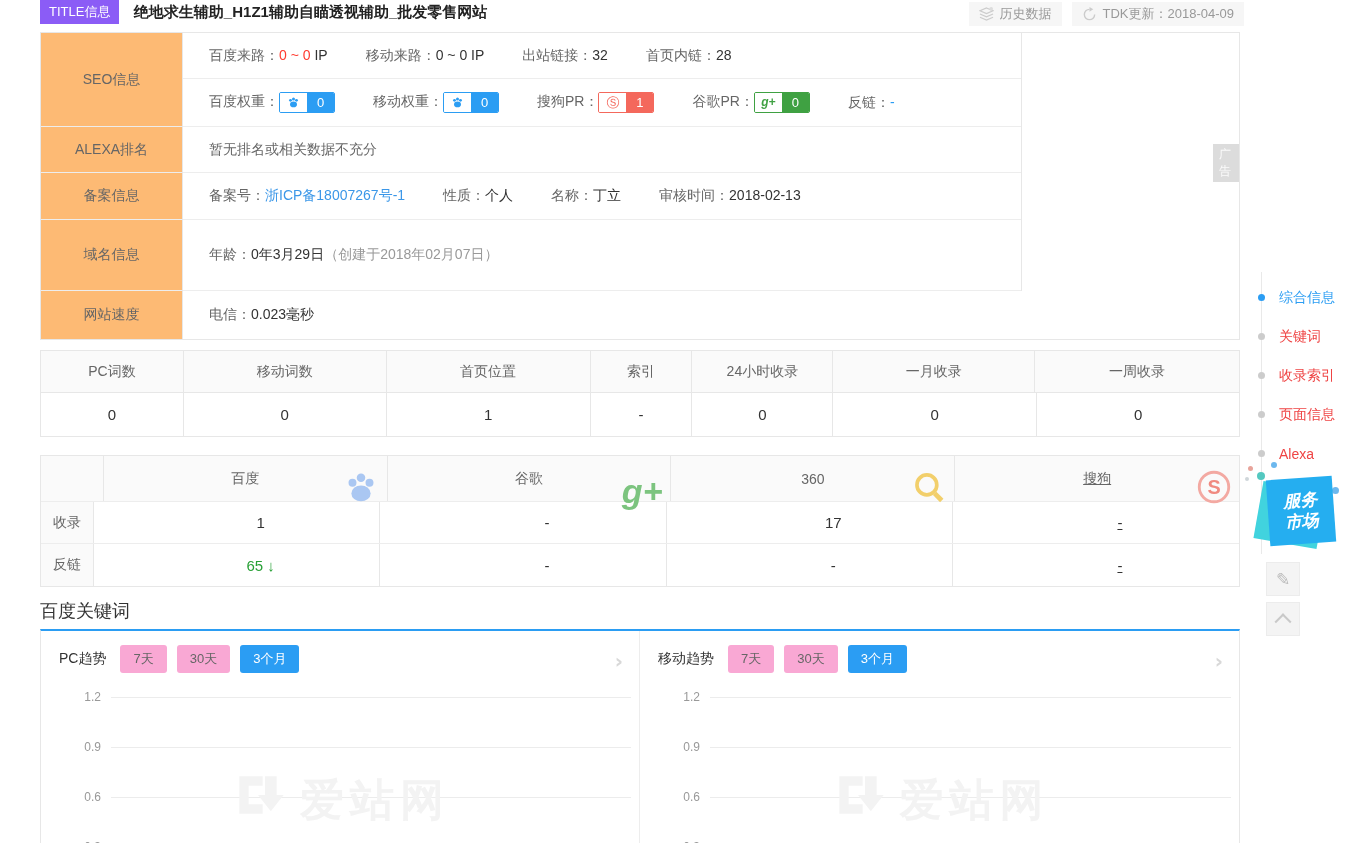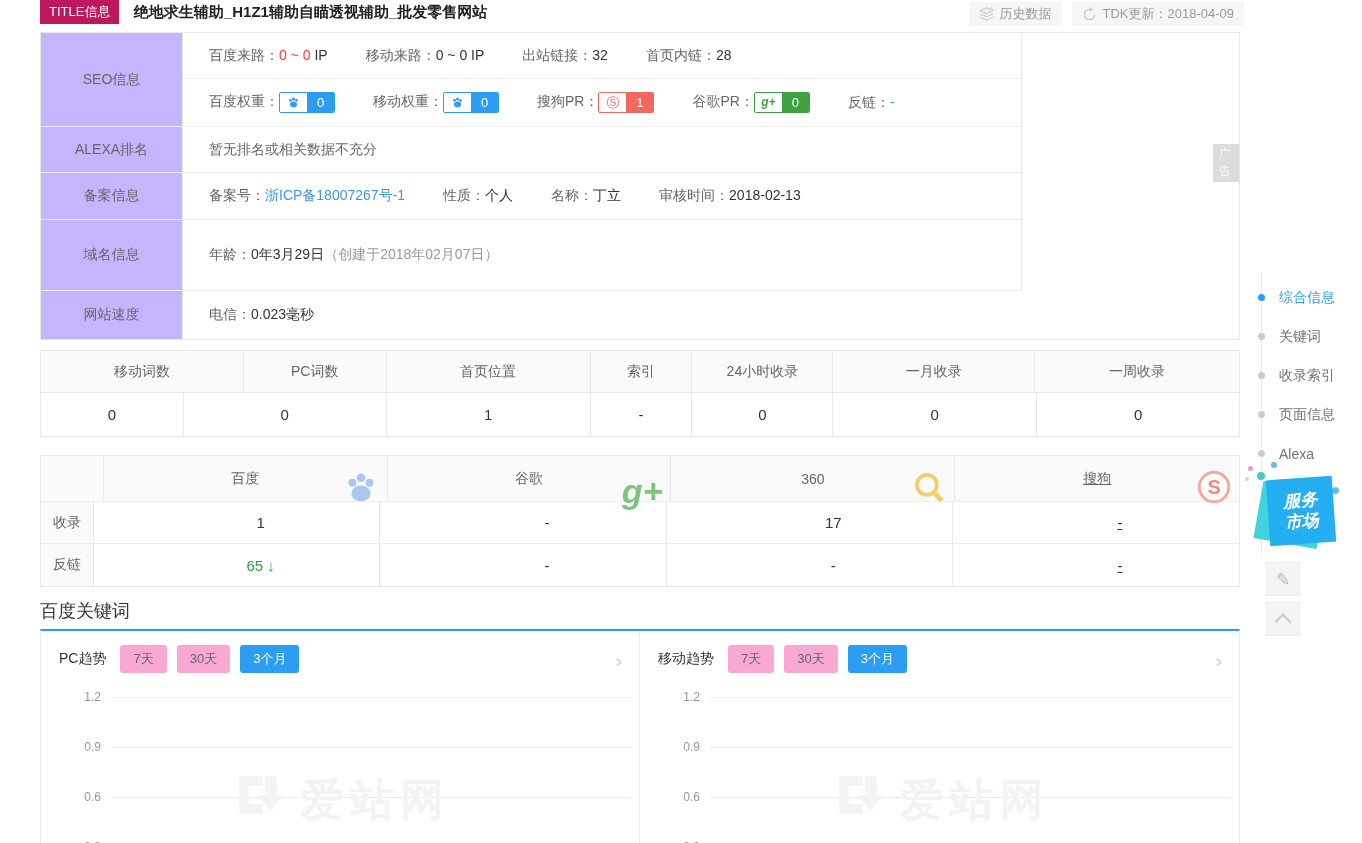--- a/index.html
+++ b/index.html
@@ -1,34 +1,34 @@
 <!DOCTYPE html>
 <html><head>
 <meta charset="utf-8">
 <style>
   * { margin:0; padding:0; box-sizing:border-box; }
   html,body { width:1362px; height:843px; overflow:hidden; background:#fff;
     font-family:"Liberation Sans","DejaVu Sans",sans-serif; color:#333; }
 
   
   .topbar { position:absolute; left:40px; top:0; width:1322px; height:30px; }
-  .title-badge { display:inline-block; background:#be185d; color:#fff; font-size:13px;
+  .title-badge { display:inline-block; background:#8b5cf6; color:#fff; font-size:13px;
     padding:3px 9px; vertical-align:middle; }
   .page-title { display:inline-block; margin-left:10px; font-size:15px; font-weight:700;
     color:#222; vertical-align:middle; }
   .topbar-right { position:absolute; right:118px; top:2px; display:flex; gap:10px; }
   .chip { display:inline-flex; align-items:center; gap:6px; background:#f6f6f6;
     color:#999; font-size:13px; height:24px; padding:0 10px; cursor:pointer; }
   .chip svg { display:block; }
 
   
   .info { position:absolute; left:40px; top:32px; width:1200px; height:308px;
     border:1px solid #e7e7e7; }
   .info-label-col { position:absolute; left:0; top:0; width:142px; height:306px;
-    background:#c4b5fd; border-right:1px solid #e7e7e7; }
+    background:#fdba74; border-right:1px solid #e7e7e7; }
   .info-label { display:flex; align-items:center; justify-content:center;
     font-size:14px; color:#666; border-bottom:1px solid #ededed; }
   .info-label:last-child { border-bottom:none; }
   .info-content { position:absolute; left:142px; top:0; width:838px; height:306px; }
   .irow { display:flex; align-items:center; padding-left:26px;
     border-bottom:1px solid #ededed; font-size:14px; }
   .irow:last-child { border-bottom:none; }
   .kv { margin-right:38px; white-space:nowrap; }
   .kv .k { color:#666; }
   .kv .v { color:#333; }
@@ -103,21 +103,21 @@
   .grid-row .gline { flex:1; height:1px; background:#ececec; }
   .watermark { position:absolute; left:50%; top:84px; transform:translateX(-50%);
     display:flex; align-items:center; gap:14px; color:#f3f3f3; font-size:44px;
     font-weight:700; letter-spacing:6px; white-space:nowrap; }
   .wm-icon { display:block; }
 
   
   .sidenav { position:absolute; left:1258px; top:278px; }
   .nav-line { position:absolute; left:1261px; top:272px; width:1px; height:282px; background:#e9e9e9; }
   .nav-item { display:flex; align-items:center; gap:14px; height:39px; cursor:pointer;
-    font-size:14px; color:#737373; position:relative; }
+    font-size:14px; color:#ef4444; position:relative; }
   .nav-item .dot { width:7px; height:7px; border-radius:50%; background:#ccc; }
   .nav-item.active { color:#2b9df3; }
   .nav-item.active .dot { background:#2b9df3; }
 
   .service { position:absolute; left:1264px; top:478px; width:74px; height:72px; cursor:pointer; }
   .service .back { position:absolute; left:-6px; top:8px; width:64px; height:58px;
     background:#41d3de; transform:rotate(10deg); }
   .service .front { position:absolute; left:4px; top:0; width:66px; height:66px;
     background:#25aef0; transform:rotate(-4deg); display:flex; flex-direction:column;
     align-items:center; justify-content:center; color:#fff; font-size:17px;
@@ -232,22 +232,22 @@
     <div class="irow" style="height:48px">
       <span class="kv"><span class="k">电信：</span><span class="v">0.023毫秒</span></span>
     </div>
   </div>
   <div class="ad-divider"></div>
   <div class="ad-tag">广告</div>
 </div>
 
 <div class="stats">
   <div class="srow stats-head">
+    <div class="cell c0">PC词数</div>
     <div class="cell c1">移动词数</div>
-    <div class="cell c0">PC词数</div>
     <div class="cell c2">首页位置</div>
     <div class="cell c3">索引</div>
     <div class="cell c4">24小时收录</div>
     <div class="cell c6">一月收录</div>
     <div class="cell c5">一周收录</div>
   </div>
   <div class="srow stats-body">
     <div class="cell c0">0</div>
     <div class="cell c1">0</div>
     <div class="cell c2">1</div>

